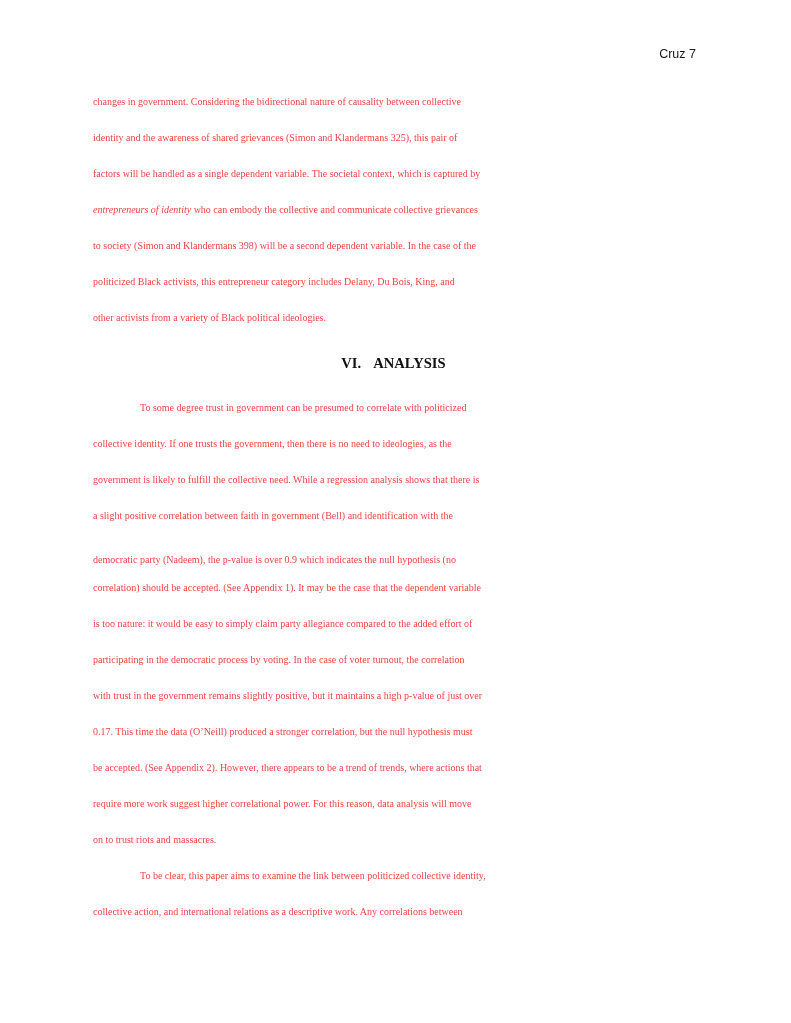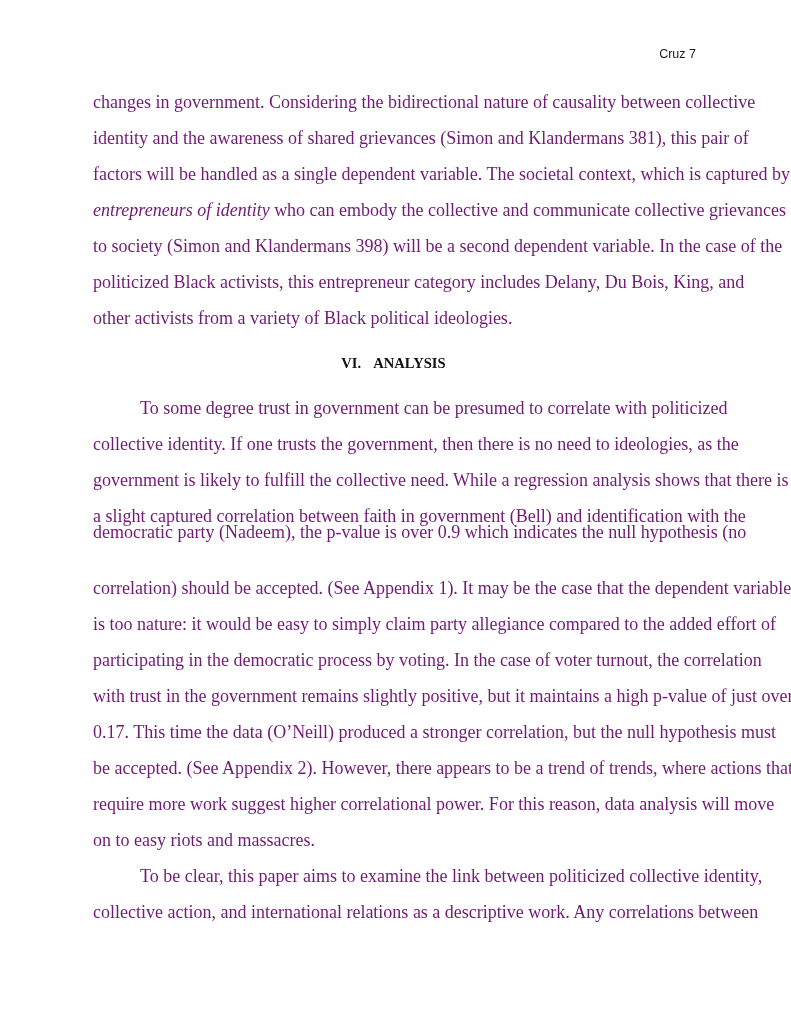--- a/index.html
+++ b/index.html
@@ -20,24 +20,24 @@
       right: 95px;
       font-family: "Liberation Sans", sans-serif;
       font-size: 12.5px;
       color: #1a1a1a;
       text-align: center;
     }
     .line {
       position: absolute;
       left: 93px;
       font-family: "Liberation Serif", serif;
-      font-size: 18px;
+      font-size: 10px;
       white-space: nowrap;
       line-height: 20px;
-      color: #701a75;
+      color: #ef4444;
     }
     .line.indent { left: 140px; }
     .heading {
       position: absolute;
       left: 0;
       width: 791px;
       text-align: center;
       font-family: "Liberation Serif", serif;
       font-weight: bold;
       font-size: 14.6px;
@@ -48,45 +48,45 @@
     em { font-style: italic; text-align: center; }
   </style>
 </head>
 <body>
 
 <div>
   <div class="header">Cruz 7</div>
 
   <div>
     <div class="line" style="top:92px">changes in government. Considering the bidirectional nature of causality between collective</div>
-    <div class="line" style="top:128px">identity and the awareness of shared grievances (Simon and Klandermans 381), this pair of</div>
+    <div class="line" style="top:128px">identity and the awareness of shared grievances (Simon and Klandermans 325), this pair of</div>
     <div class="line" style="top:164px">factors will be handled as a single dependent variable. The societal context, which is captured by</div>
     <div class="line" style="top:200px"><em>entrepreneurs of identity</em><span> who can embody the collective and communicate collective grievances</span></div>
     <div class="line" style="top:236px">to society (Simon and Klandermans 398) will be a second dependent variable. In the case of the</div>
     <div class="line" style="top:272px">politicized Black activists, this entrepreneur category includes Delany, Du Bois, King, and</div>
     <div class="line" style="top:308px">other activists from a variety of Black political ideologies.</div>
   </div>
 
   <div class="heading" style="top:353px">
     <span class="num">VI.</span><span>ANALYSIS</span>
   </div>
 
   <div>
     <div class="line indent" style="top:398px">To some degree trust in government can be presumed to correlate with politicized</div>
     <div class="line" style="top:434px">collective identity. If one trusts the government, then there is no need to ideologies, as the</div>
     <div class="line" style="top:470px">government is likely to fulfill the collective need. While a regression analysis shows that there is</div>
-    <div class="line" style="top:506px">a slight captured correlation between faith in government (Bell) and identification with the</div>
-    <div class="line" style="top:522px">democratic party (Nadeem), the p-value is over 0.9 which indicates the null hypothesis (no</div>
+    <div class="line" style="top:506px">a slight positive correlation between faith in government (Bell) and identification with the</div>
+    <div class="line" style="top:550px">democratic party (Nadeem), the p-value is over 0.9 which indicates the null hypothesis (no</div>
     <div class="line" style="top:578px">correlation) should be accepted. (See Appendix 1). It may be the case that the dependent variable</div>
     <div class="line" style="top:614px">is too nature: it would be easy to simply claim party allegiance compared to the added effort of</div>
     <div class="line" style="top:650px">participating in the democratic process by voting. In the case of voter turnout, the correlation</div>
     <div class="line" style="top:686px">with trust in the government remains slightly positive, but it maintains a high p-value of just over</div>
     <div class="line" style="top:722px">0.17. This time the data (O’Neill) produced a stronger correlation, but the null hypothesis must</div>
     <div class="line" style="top:758px">be accepted. (See Appendix 2). However, there appears to be a trend of trends, where actions that</div>
     <div class="line" style="top:794px">require more work suggest higher correlational power. For this reason, data analysis will move</div>
-    <div class="line" style="top:830px">on to easy riots and massacres.</div>
+    <div class="line" style="top:830px">on to trust riots and massacres.</div>
   </div>
 
   <div>
     <div class="line indent" style="top:866px">To be clear, this paper aims to examine the link between politicized collective identity,</div>
     <div class="line" style="top:902px">collective action, and international relations as a descriptive work. Any correlations between</div>
   </div>
 </div>
 
 </body></html>

